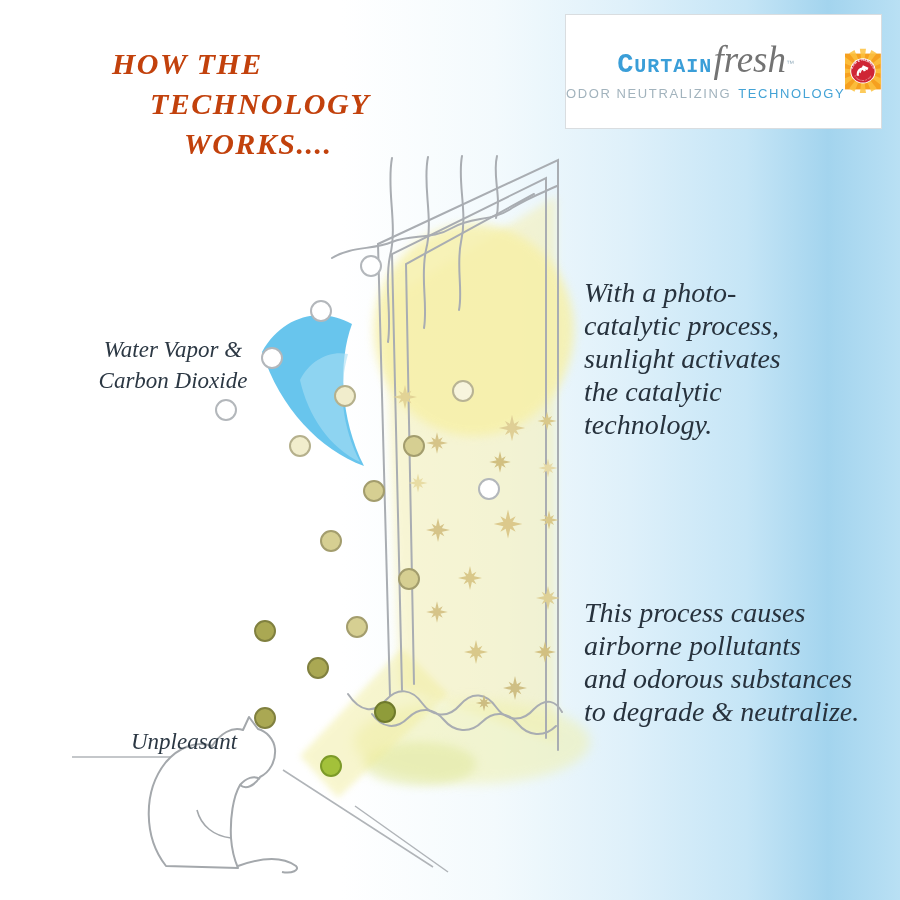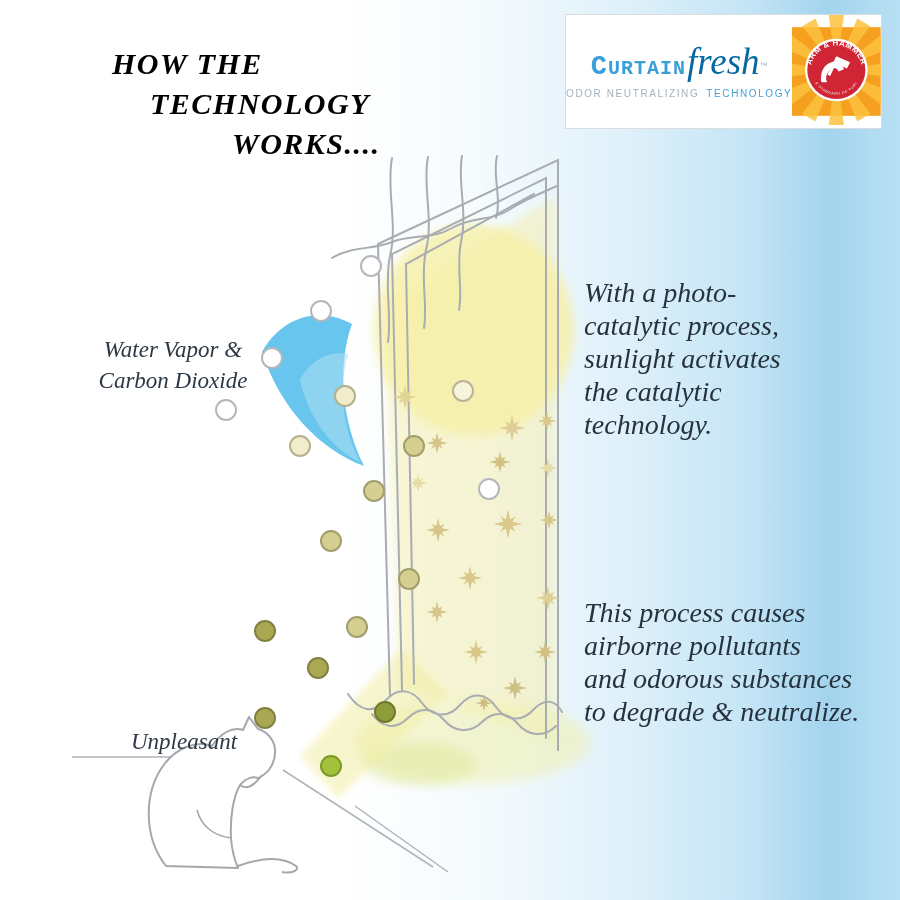--- a/index.html
+++ b/index.html
@@ -3,32 +3,32 @@
 <meta charset="utf-8">
 <style>
   html,body{margin:0;padding:0;}
   body{
     width:900px;height:900px;overflow:hidden;position:relative;
     font-family:"Liberation Serif", serif;
     background:linear-gradient(90deg,#ffffff 0%,#ffffff 38%,#f3fafd 55%,#def0fa 70%,#c5e5f6 83%,#a3d4ee 92%,#b9e0f4 100%);
   }
   .abs{position:absolute;}
   
-  .title{left:112px;top:44px;color:#000000;font-style:italic;font-weight:bold;font-size:30px;letter-spacing:1.5px;line-height:40px;}
+  .title{left:112px;top:44px;color:#c2410c;font-style:italic;font-weight:bold;font-size:30px;letter-spacing:1.5px;line-height:40px;}
   .title .l2{margin-left:38px;}
-  .title .l3{margin-left:120px;}
+  .title .l3{margin-left:72px;}
   
   .logo-box{left:565px;top:14px;width:317px;height:115px;background:#ffffff;border:1px solid #d9dde0;display:flex;box-sizing:border-box;}
   .cf{flex:1;display:flex;flex-direction:column;align-items:center;justify-content:center;background:#ffffff;}
   .cf-name{white-space:nowrap;line-height:34px;}
   .cf-curtain{display:inline-block;font-family:Liberation Mono, monospace;font-weight:600;font-size:20px;letter-spacing:1px;color:#3a9ed8;text-transform:uppercase;vertical-align:baseline;}
   .cf-curtain::first-letter{font-size:27px;}
-  .cf-fresh{font-family:"Liberation Serif",serif;font-style:italic;font-size:37px;color:#0369a1;margin-left:1px;}
+  .cf-fresh{font-family:"Liberation Serif",serif;font-style:italic;font-size:37px;color:#737373;margin-left:1px;}
   .cf-tm{font-family:"Liberation Sans",sans-serif;font-size:8px;color:#9ab2c0;vertical-align:super;}
-  .cf-tag{font-family:"Liberation Sans",sans-serif;font-size:10px;letter-spacing:1.6px;color:#a2b3bd;margin-top:2px;white-space:nowrap;}
+  .cf-tag{font-family:"Liberation Sans",sans-serif;font-size:13px;letter-spacing:1.6px;color:#a2b3bd;margin-top:2px;white-space:nowrap;}
   .cf-tag .right{color:#44a3d6;margin-left:7px;}
   .ah{width:115px;height:100%;position:relative;}
   .ah svg{display:block;width:100%;height:100%;}
   
   .label{font-style:italic;font-size:23px;color:#2c3844;text-align:center;line-height:31px;margin-top:46px;}
   .water{left:84px;top:288px;width:178px;}
   .odors{left:118px;top:680px;width:132px;}
   
   .para{left:584px;font-style:italic;font-size:28px;color:#27323d;line-height:33px;}
   .p1{top:276px;}

